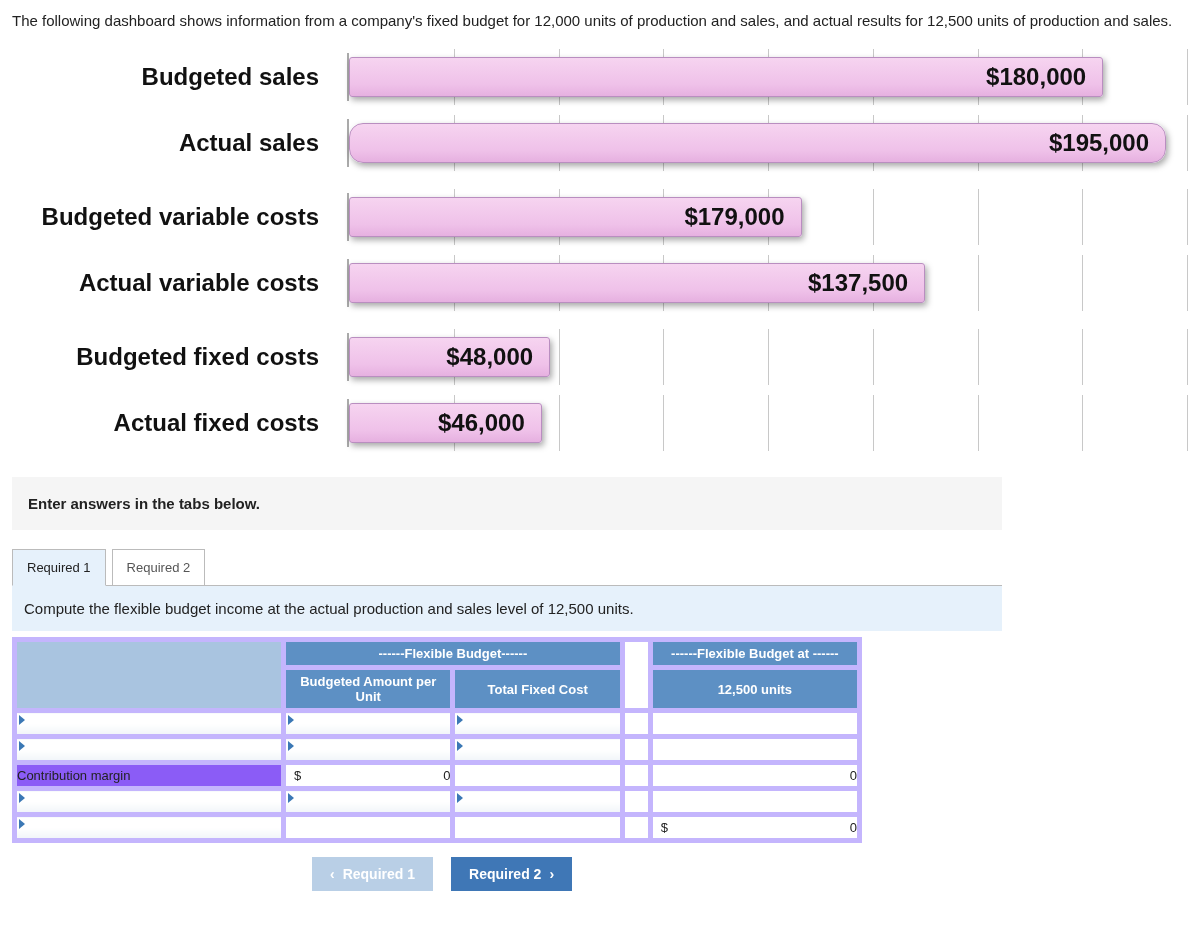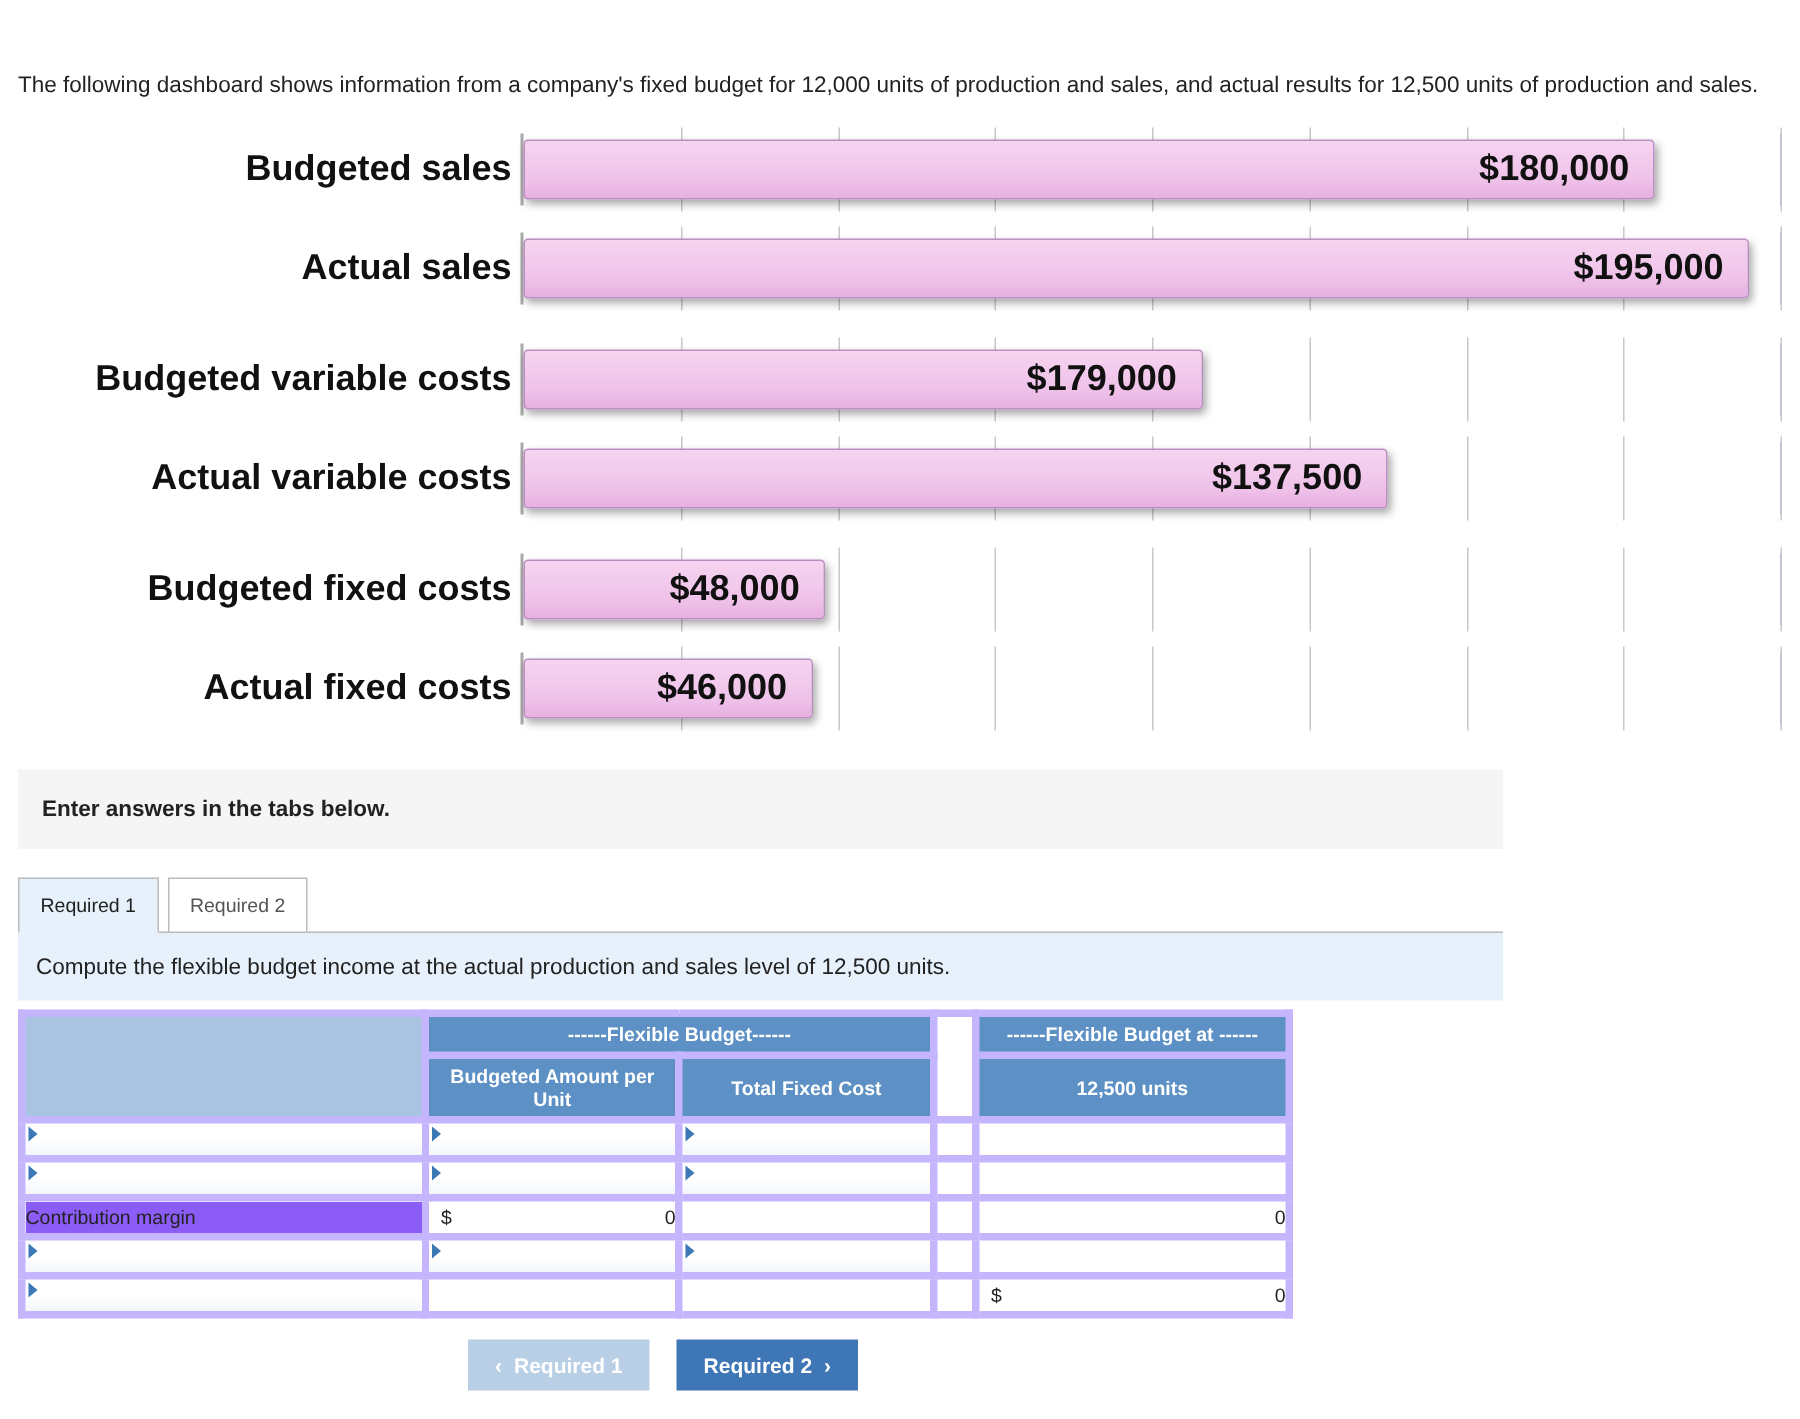--- a/index.html
+++ b/index.html
@@ -5,32 +5,32 @@
   * { box-sizing: border-box; }
   body {
     font-family: Verdana, Arial, sans-serif;
     font-size: 14px;
     margin: 0;
     padding: 10px 12px;
     background: #fff;
     color: #222;
     width: 1200px;
   }
-  .intro { font-size: 15px; line-height: 1.4; margin-bottom: 22px; margin-top: 36px; }
+  .intro { font-size: 15px; line-height: 1.4; margin-bottom: 22px; }
 
   
   .chart { margin-bottom: 30px; }
   .chart-row { display: flex; align-items: center; height: 48px; margin-bottom: 18px; }
   .chart-row:nth-child(2),
   .chart-row:nth-child(4),
   .chart-row:nth-child(6) { margin-bottom: 26px; }
   .chart-label {
     flex: 0 0 335px;
     text-align: right;
-    padding-right: 6px;
+    padding-right: 28px;
     font-size: 24px;
     font-weight: 700;
     color: #111;
   }
   .chart-track {
     flex: 1;
     position: relative;
     height: 100%;
     border-left: 2px solid #aaa;
     border-right: 1px solid #8b5cf6;
@@ -186,21 +186,21 @@
       <div class="chart-label">Actual sales</div>
       <div class="chart-track">
         <div class="tick" style="left: 12.5%;"></div>
         <div class="tick" style="left: 25%;"></div>
         <div class="tick" style="left: 37.5%;"></div>
         <div class="tick" style="left: 50%;"></div>
         <div class="tick" style="left: 62.5%;"></div>
         <div class="tick" style="left: 75%;"></div>
         <div class="tick" style="left: 87.5%;"></div>
         <div class="tick" style="left: 100%;"></div>
-        <div class="chart-bar" style="width: 97.5%;">
+        <div class="chart-bar" style="width: 97.5%; border-radius: 14px;">
           <span class="val">$195,000</span>
         </div>
       </div>
     </div>
     <div class="chart-row">
       <div class="chart-label">Budgeted variable costs</div>
       <div class="chart-track">
         <div class="tick" style="left: 12.5%;"></div>
         <div class="tick" style="left: 25%;"></div>
         <div class="tick" style="left: 37.5%;"></div>

